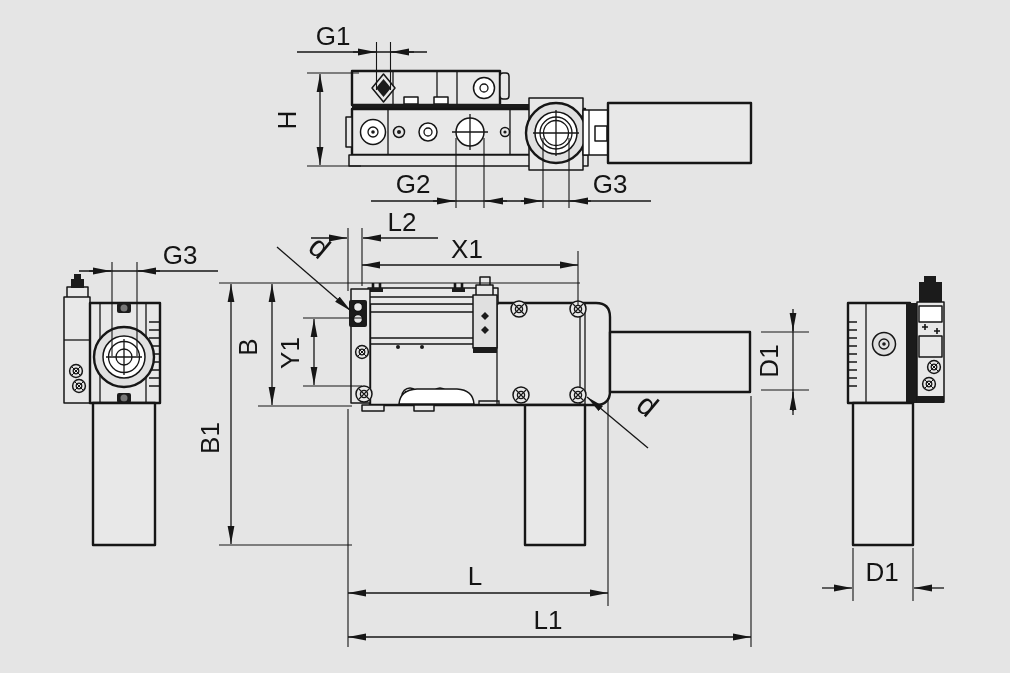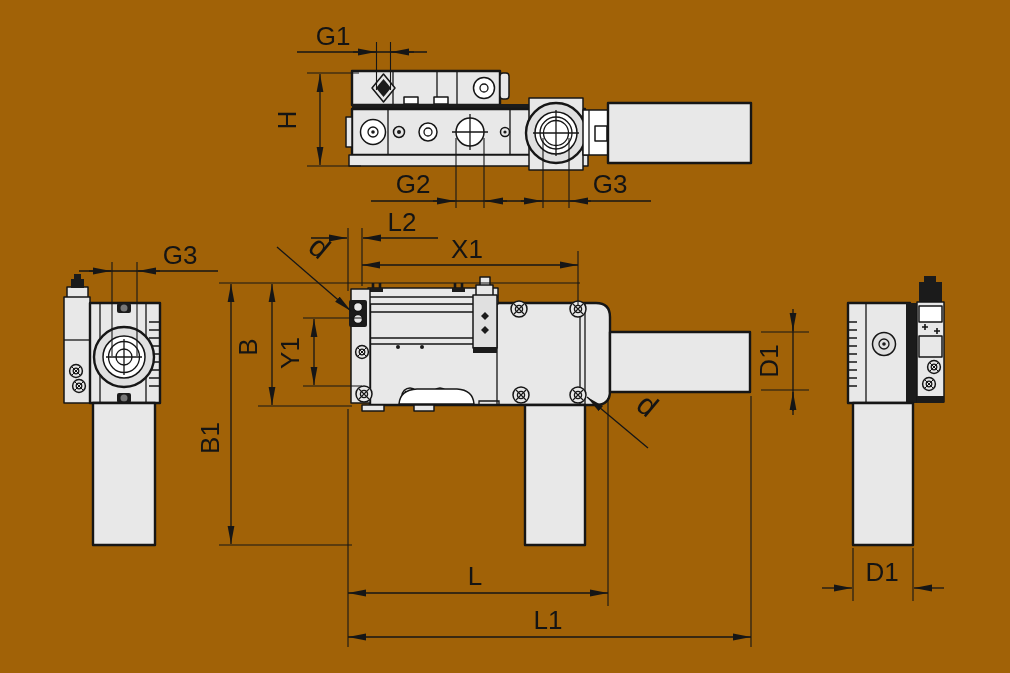--- a/index.html
+++ b/index.html
@@ -1,16 +1,16 @@
 <!DOCTYPE html>
 <html><head>
 <meta charset="utf-8">
 <style>
   html,body { margin:0; padding:0; background:#ffffff; }
-  .frame { position:relative; width:1010px; height:673px; background:#a16207; overflow:hidden; }
+  .frame { position:relative; width:1010px; height:673px; background:#e5e5e5; overflow:hidden; }
   svg { display:block; }
   text { font-family:"Liberation Sans", sans-serif; fill:#141414; }
   .lbl  { font-size:26px; }
   .lbld { font-size:30px; }
   .dim  { stroke:#161616; stroke-width:1.3; fill:none; }
   .ext  { stroke:#161616; stroke-width:1.1; fill:none; }
   .out  { stroke:#161616; stroke-width:2.4; fill:#e8e8e8; stroke-linejoin:round; }
   .out2 { stroke:#161616; stroke-width:1.5; fill:#e8e8e8; stroke-linejoin:round; }
   .inl  { stroke:#161616; stroke-width:1.3; fill:none; }
   .wht  { fill:#ffffff; }

